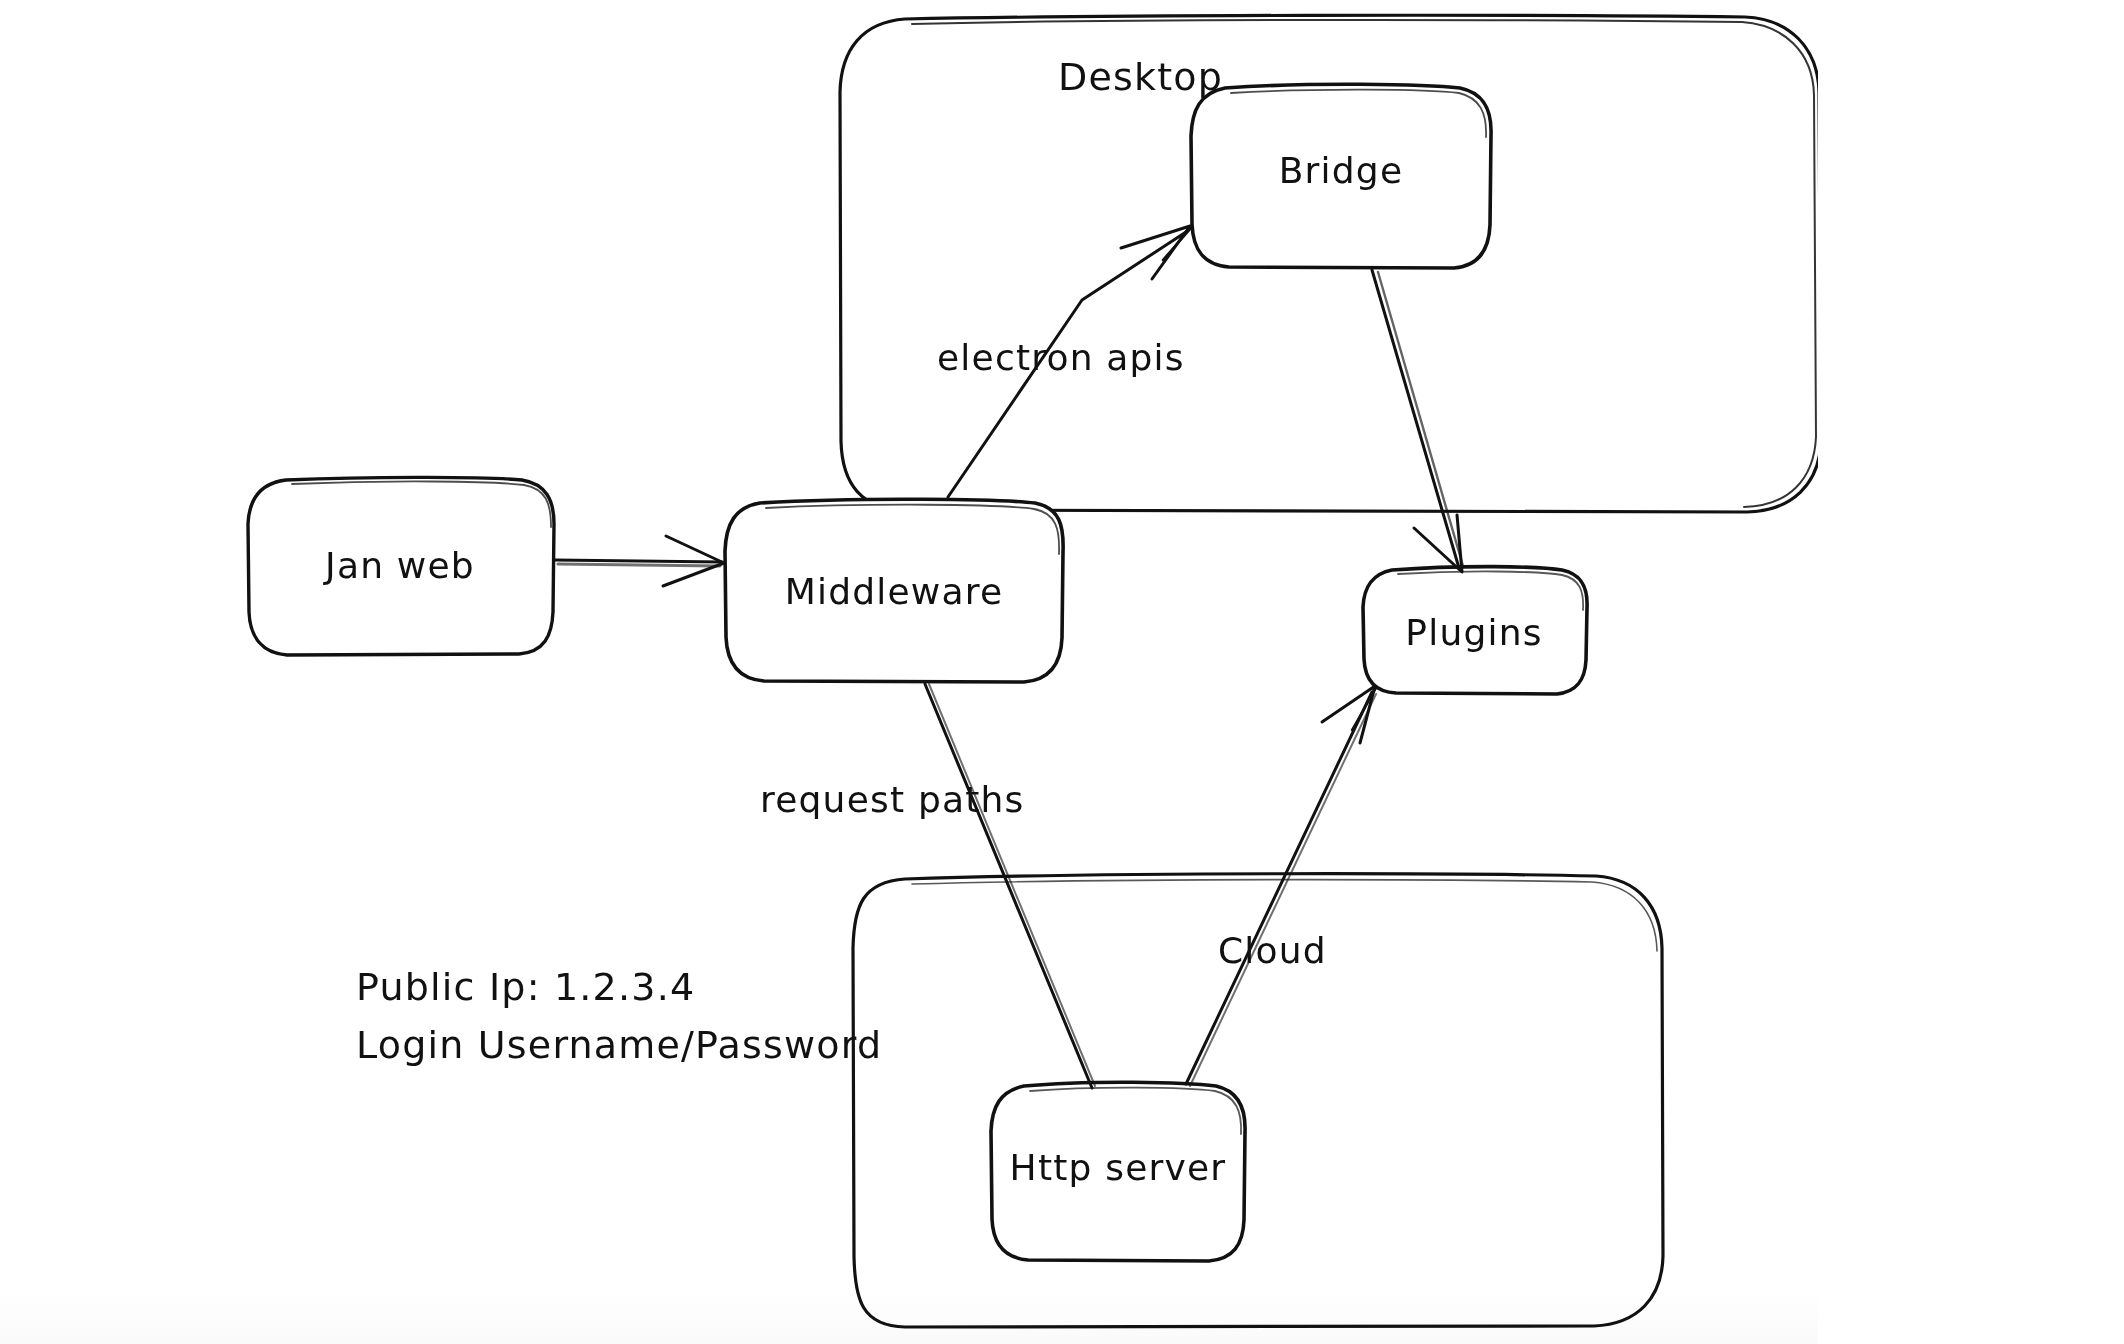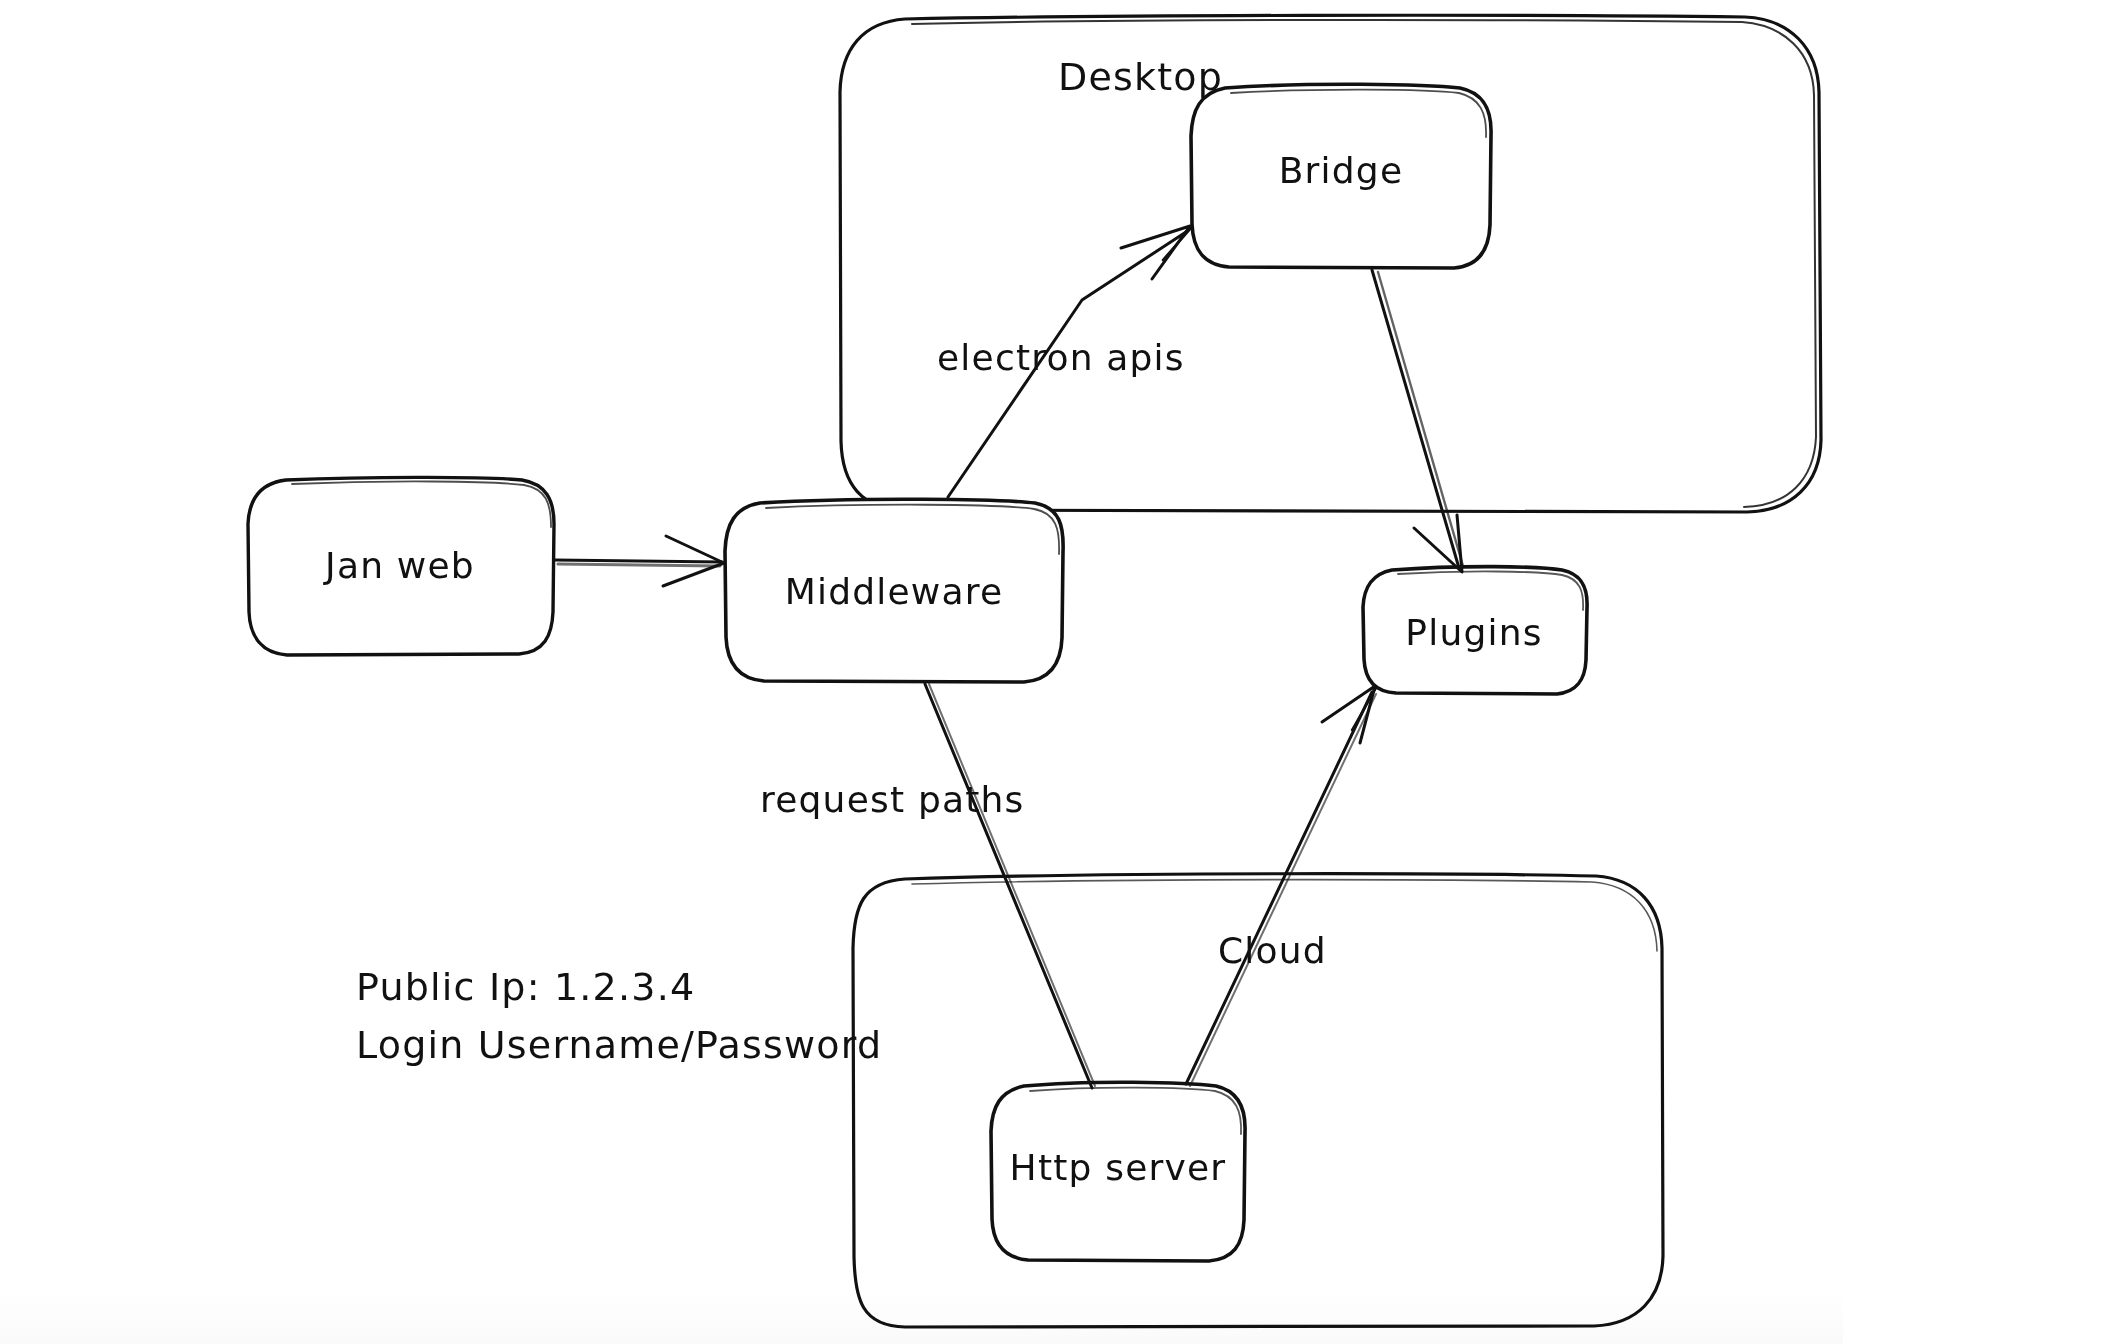--- a/index.html
+++ b/index.html
@@ -7,21 +7,20 @@
     padding: 0;
     background: #ffffff;
   }
   #canvas {
     position: relative;
     width: 1818px;
     height: 1344px;
     background: linear-gradient(to bottom, #ffffff 0%, #ffffff 96%, #fafafa 100%);
     overflow: hidden;
     font-family: "DejaVu Sans", sans-serif;
-    padding-left: 25px;
   }
   svg#diagram {
     position: absolute;
     top: 0; left: 0;
     width: 2124px;
     height: 1344px;
   }
   .hand-text {
     font-family: "DejaVu Sans", sans-serif;
     fill: #111111;

